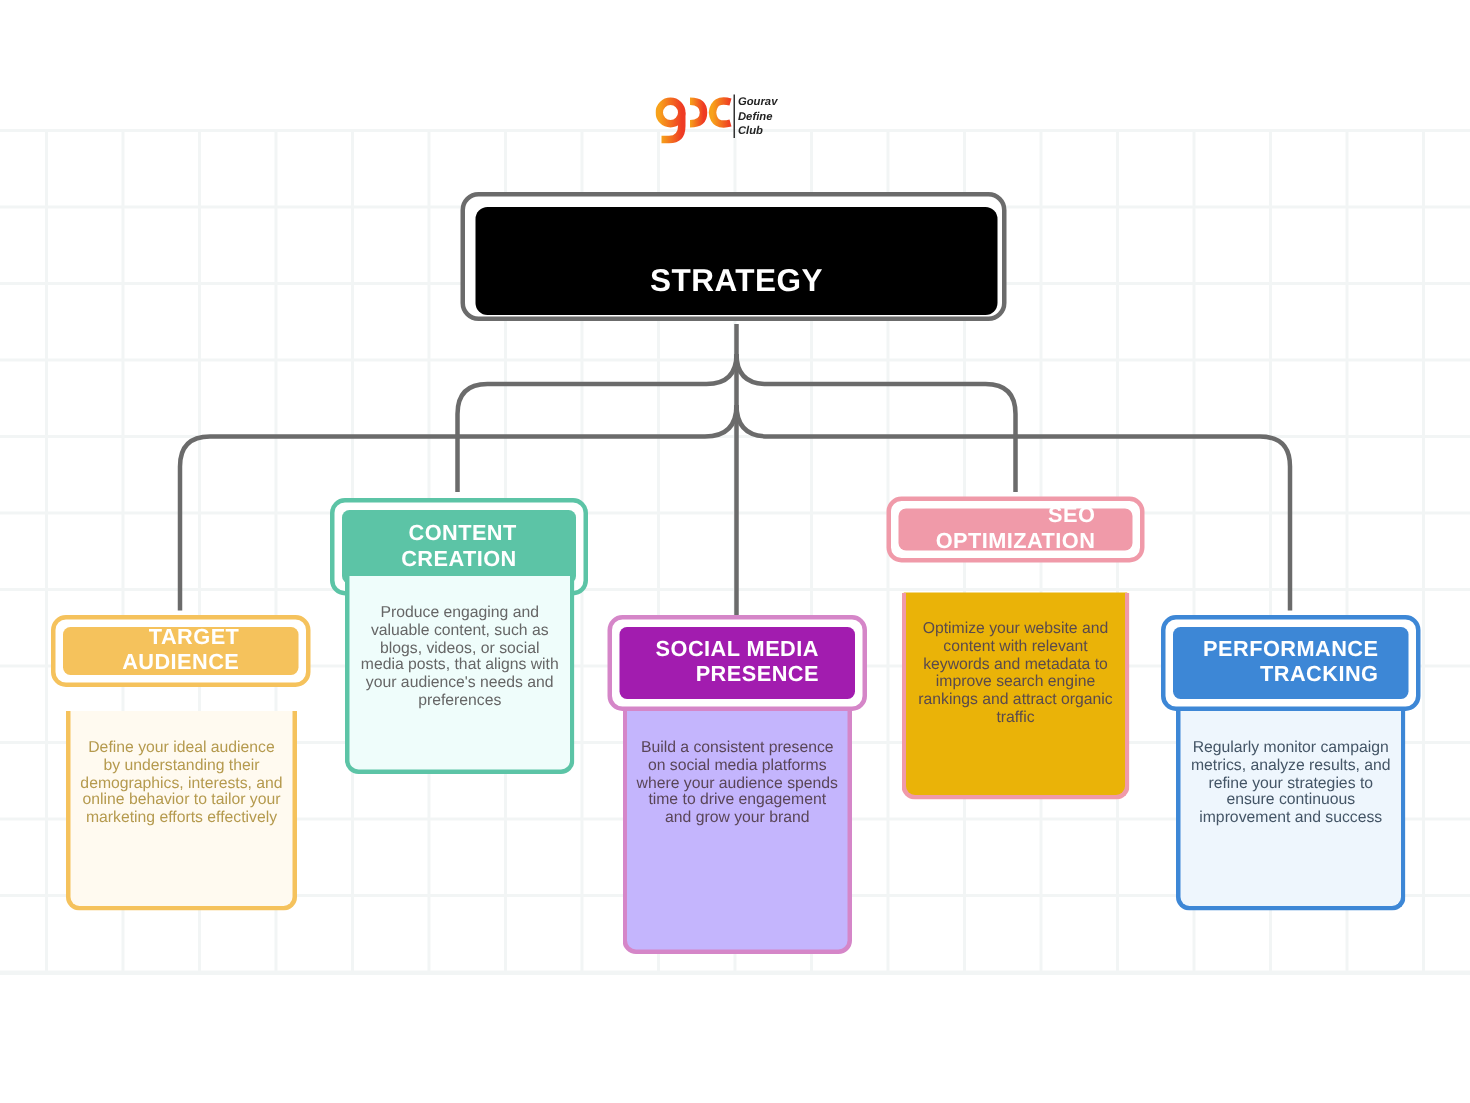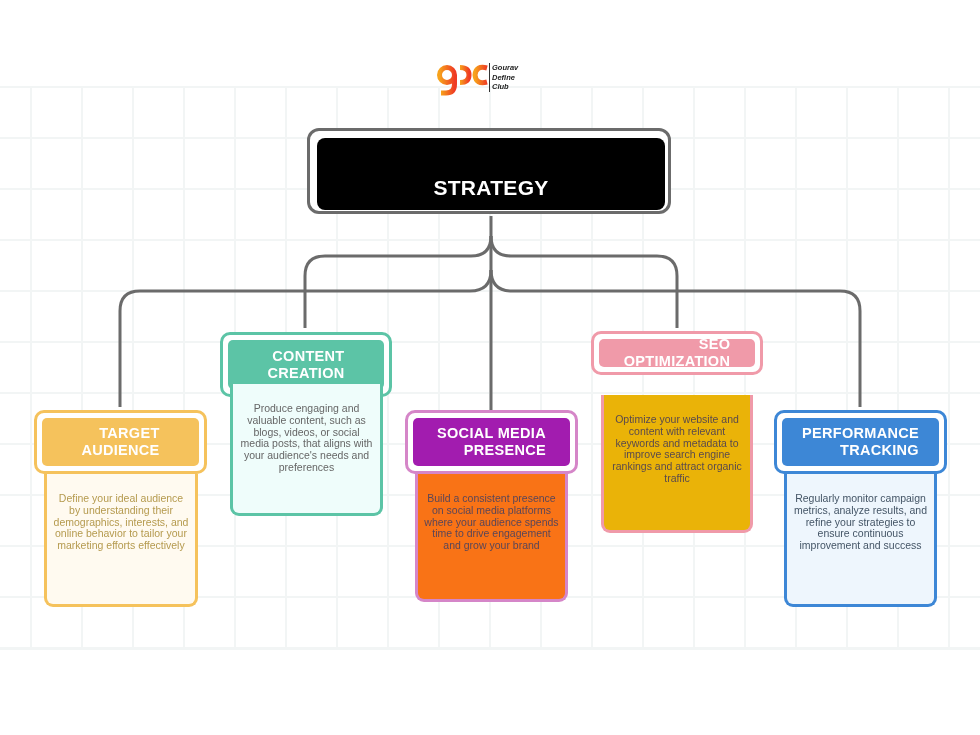--- a/index.html
+++ b/index.html
@@ -65,21 +65,21 @@
 </svg>
 
 <div class="title-outer"></div>
 <div class="title-inner">
   <span>
     <br>
     <span>STRATEGY</span>
   </span>
 </div>
 
-<div class="card-head" style="left:34px;top:410px;width:173px;height:64px;border-color:#f5c25c;">
+<div class="card-head" style="left:34px;top:410px;width:173px;height:48px;border-color:#f5c25c;">
   <div class="fill" style="background:#f5c25c;">
     <span><span>TARGET</span><br><span>AUDIENCE</span></span>
   </div>
 </div>
 <div class="card-body" style="left:44px;top:474px;width:154px;height:133px;border-color:#f5c25c;background:#fffaf0;">
   <span style="color:#b59a4e;">Define your ideal audience by understanding their demographics, interests, and online behavior to tailor your marketing efforts effectively</span>
 </div>
 
 <div class="card-head" style="left:220px;top:332px;width:172px;height:65px;border-color:#5cc4a6;">
   <div class="fill" style="background:#5cc4a6;">
@@ -88,21 +88,21 @@
 </div>
 <div class="card-body" style="left:230px;top:384px;width:153px;height:132px;border-color:#5cc4a6;background:#effdfb;">
   <span style="color:#666666;">Produce engaging and valuable content, such as blogs, videos, or social media posts, that aligns with your audience's needs and preferences</span>
 </div>
 
 <div class="card-head" style="left:405px;top:410px;width:173px;height:64px;border-color:#d586c8;">
   <div class="fill" style="background:#a21caf;">
     <span><span>SOCIAL MEDIA</span><br><span>PRESENCE</span></span>
   </div>
 </div>
-<div class="card-body" style="left:415px;top:474px;width:153px;height:128px;border-color:#d586c8;background:#f97316;">
+<div class="card-body" style="left:415px;top:474px;width:153px;height:162px;border-color:#d586c8;background:#c4b5fd;">
   <span style="color:#5a4658;">Build a consistent presence on social media platforms where your audience spends time to drive engagement and grow your brand</span>
 </div>
 
 <div class="card-head" style="left:591px;top:331px;width:172px;height:44px;border-color:#f09aa9;">
   <div class="fill" style="background:#f09aa9;">
     <span><span>SEO</span><br><span>OPTIMIZATION</span></span>
   </div>
 </div>
 <div class="card-body" style="left:601px;top:395px;width:152px;height:138px;border-color:#f09aa9;background:#eab308;">
   <span style="color:#5a4a4d;">Optimize your website and content with relevant keywords and metadata to improve search engine rankings and attract organic traffic</span>

